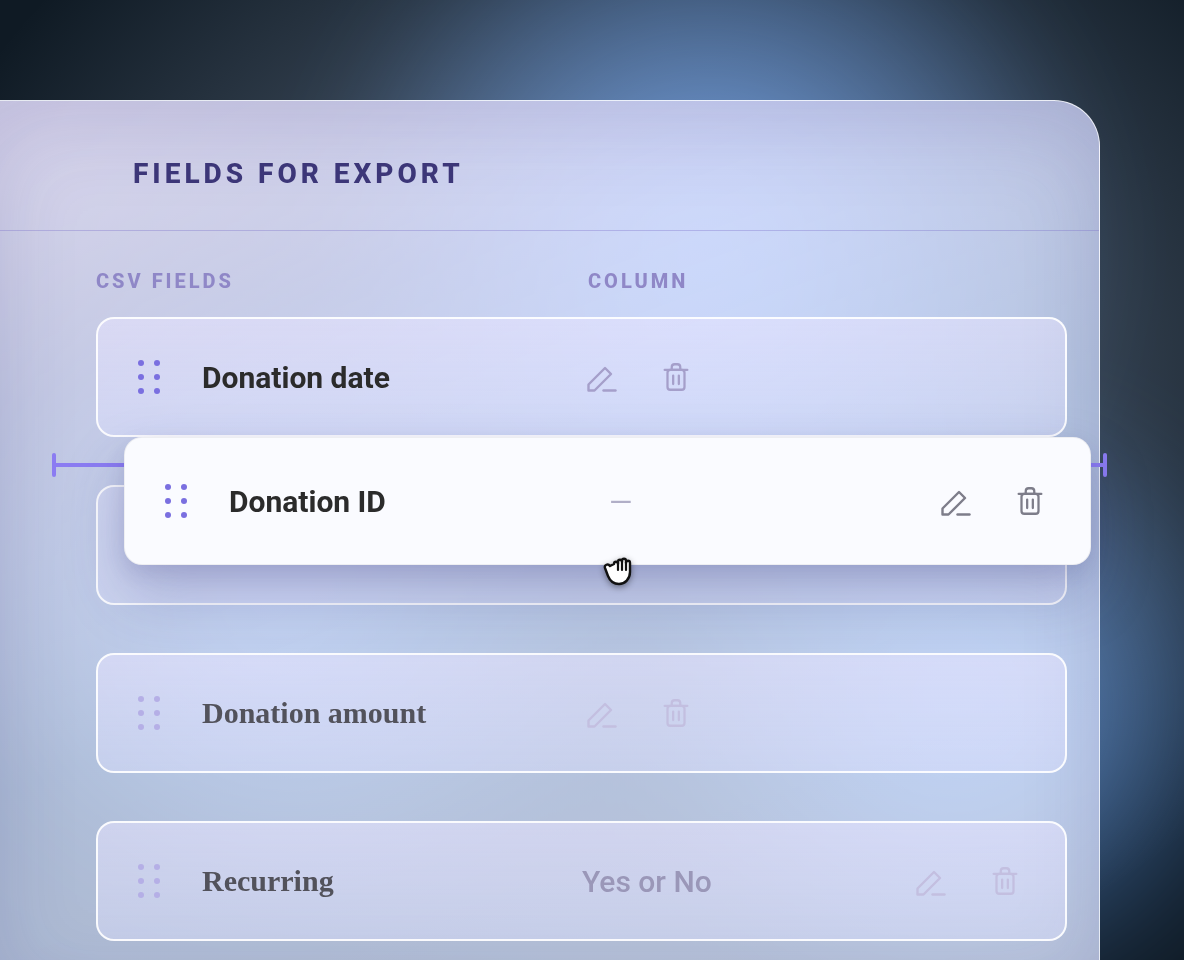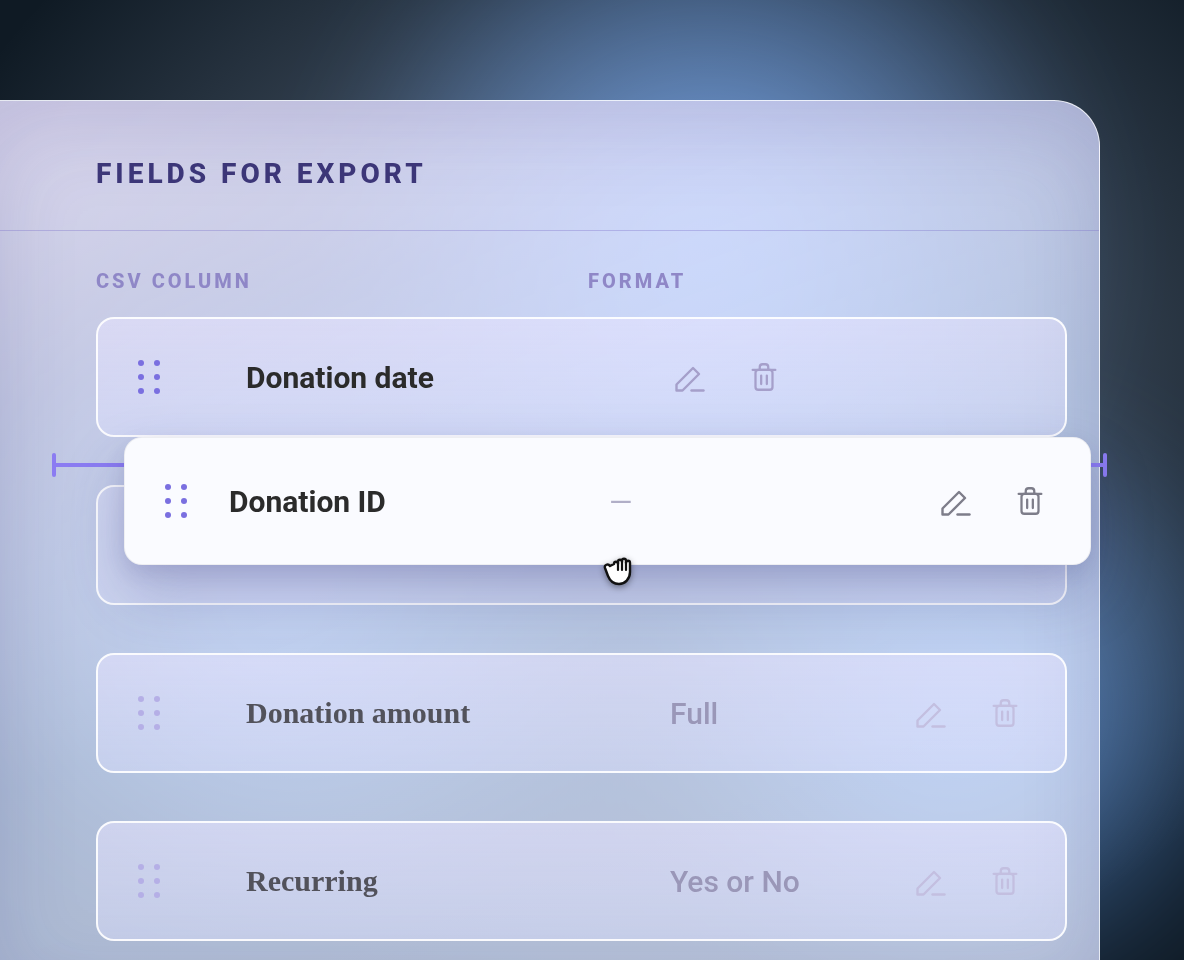--- a/index.html
+++ b/index.html
@@ -39,20 +39,21 @@
     border-top-right-radius: 46px;
     border: 1px solid rgba(255,255,255,0.7);
     border-left: none;
     border-bottom: none;
     box-shadow: 0 30px 80px rgba(40,40,120,0.15) inset;
     overflow: visible;
   }
 
   .panel-header {
     padding: 56px 0 40px 96px;
+    margin-left: 37px;
   }
   .panel-title {
     font-size: 28px;
     font-weight: 800;
     letter-spacing: 4px;
     color: #3c3678;
   }
   .hr {
     height: 1px;
     background: rgba(120,110,200,0.35);
@@ -82,21 +83,20 @@
   .row {
     position: relative;
     height: 120px;
     border: 2px solid rgba(255,255,255,0.9);
     border-radius: 18px;
     background: linear-gradient(180deg, rgba(232,228,255,0.55), rgba(222,225,255,0.45));
     display: flex;
     align-items: center;
     padding: 0 40px;
     margin-bottom: 48px;
-    gap: 44px;
   }
 
   .grip {
     display: grid;
     grid-template-columns: repeat(2, 6px);
     grid-template-rows: repeat(3, 6px);
     gap: 8px 10px;
     margin-right: 42px;
   }
   .grip span {
@@ -195,22 +195,22 @@
 <div class="bg-wash"></div>
 
 <div class="panel">
 
   <div class="panel-header">
     <div class="panel-title">FIELDS FOR EXPORT</div>
   </div>
   <div class="hr"></div>
 
   <div class="cols">
-    <div class="col-label col-a">CSV COLUMN</div>
-    <div class="col-label col-b">FORMAT</div>
+    <div class="col-label col-a">CSV FIELDS</div>
+    <div class="col-label col-b">COLUMN</div>
   </div>
 
   <div class="rows">
 
     <div class="insert-indicator">
       <div class="cap left"></div>
       <div class="line"></div>
       <div class="cap right"></div>
     </div>
 
@@ -247,21 +247,20 @@
     <div class="row muted">
       <div class="grip">
         <span></span>
           <span></span>
           <span></span>
           <span></span>
           <span></span>
           <span></span>
       </div>
       <div class="row-name">Donation amount</div>
-      <div class="row-format">Full</div>
       <div class="row-actions">
         <div class="icon-btn">
           <svg width="36" height="36" viewBox="0 0 24 24" fill="none" stroke="currentColor" stroke-width="1.6" stroke-linecap="round" stroke-linejoin="round">
               <path d="M3 17l11-11 4 4-11 11H3v-4z"></path>
               <path d="M13 21h8"></path>
             </svg>
         </div>
         <div class="icon-btn">
           <svg width="34" height="38" viewBox="0 0 24 24" fill="none" stroke="currentColor" stroke-width="1.6" stroke-linecap="round" stroke-linejoin="round">
               <path d="M4 7h16"></path>

